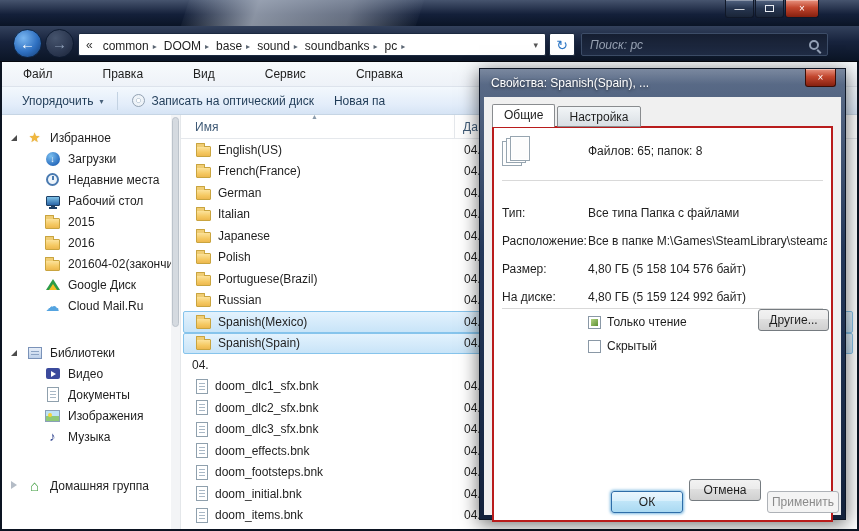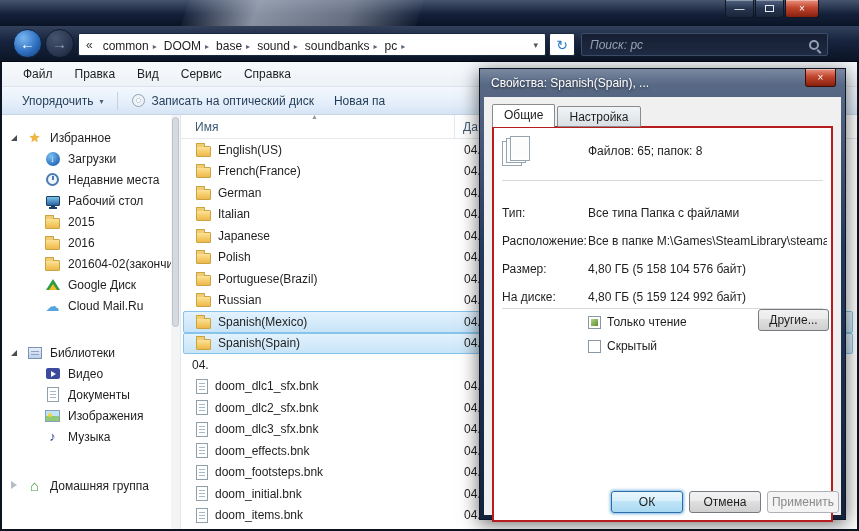--- a/index.html
+++ b/index.html
@@ -42,21 +42,21 @@
               justify-content:center;color:#2e77c5;font-size:14px;}
   .searchbox{position:absolute;left:581px;top:7px;width:247px;height:23px;
              background:linear-gradient(#151e31,#202c45);border:1px solid #3d4d68;border-radius:2px;
              display:flex;align-items:center;padding:0 8px;}
   .search-text{color:#97a1b2;font-style:italic;}
   .mag{position:relative;width:10px;height:10px;border:2px solid #93a0b5;border-radius:50%;margin-left:auto;}
   .mag::after{content:"";position:absolute;width:2px;height:5px;background:#93a0b5;left:7px;top:7px;transform:rotate(-45deg);}
 
   
   .menubar{position:absolute;left:2px;top:62px;right:2px;height:25px;display:flex;align-items:center;
-           padding-left:10px;background:linear-gradient(#f7fafc,#eef2f8);border-bottom:1px solid #dde3ec;}
+           padding-left:10px;background:linear-gradient(#f7fafc,#eef2f8);border-bottom:1px solid #dde3ec;gap:28px;}
   .menu-item{padding:0 11px;}
 
   
   .toolbar{position:absolute;left:2px;top:87px;right:2px;height:28px;display:flex;align-items:center;
            color:#1f3b57;background:linear-gradient(#f3f8fd,#e3edfa 65%,#d6e4f5);
            border-bottom:1px solid #c6d5e4;padding-left:10px;}
   .tool{display:flex;align-items:center;gap:6px;padding:0 10px;height:22px;white-space:nowrap;}
   .caret{font-size:8px;color:#49617a;padding-top:2px;}
   .tool-sep{width:1px;height:18px;background:#c3d2e2;margin:0 4px;}
   .t-ic{transform:scale(.9);}
@@ -149,21 +149,21 @@
   .cbrow{position:absolute;left:94px;display:flex;align-items:center;gap:6px;height:16px;}
   .c1{top:186px;}.c2{top:210px;}
   .cb{width:13px;height:13px;background:#fff;border:1px solid #8a98a6;position:relative;flex:none;}
   .cbfill{position:absolute;left:2px;top:2px;right:2px;bottom:2px;background:linear-gradient(135deg,#b2d482,#5d8f33);}
   .btn{position:absolute;width:72px;height:22px;display:flex;align-items:center;justify-content:center;
        color:#1e1e1e;border:1px solid #757b80;border-radius:3px;
        background:linear-gradient(#f2f2f2,#ebebeb 45%,#dfdfdf 46%,#d0d0d0);}
   .other{left:264px;top:181px;width:71px;}
   .ok{left:127px;top:394px;border-color:#2e6da8;box-shadow:0 0 3px 1px #7ab8e0;
       background:linear-gradient(#eaf6fd,#d7effc 45%,#c0e5f8 46%,#a9d9f2);}
-  .cancel{left:205px;top:394px;}
+  .cancel{left:205px;top:382px;}
   .apply{left:283px;top:394px;color:#8a8a8a;background:#f4f4f4;border-color:#aeb2b7;}
 </style>
 </head>
 <body>
 
 <div class="win">
 
   <div class="titlebar">
     <div class="sheen"></div>
     <div class="winbtns">

